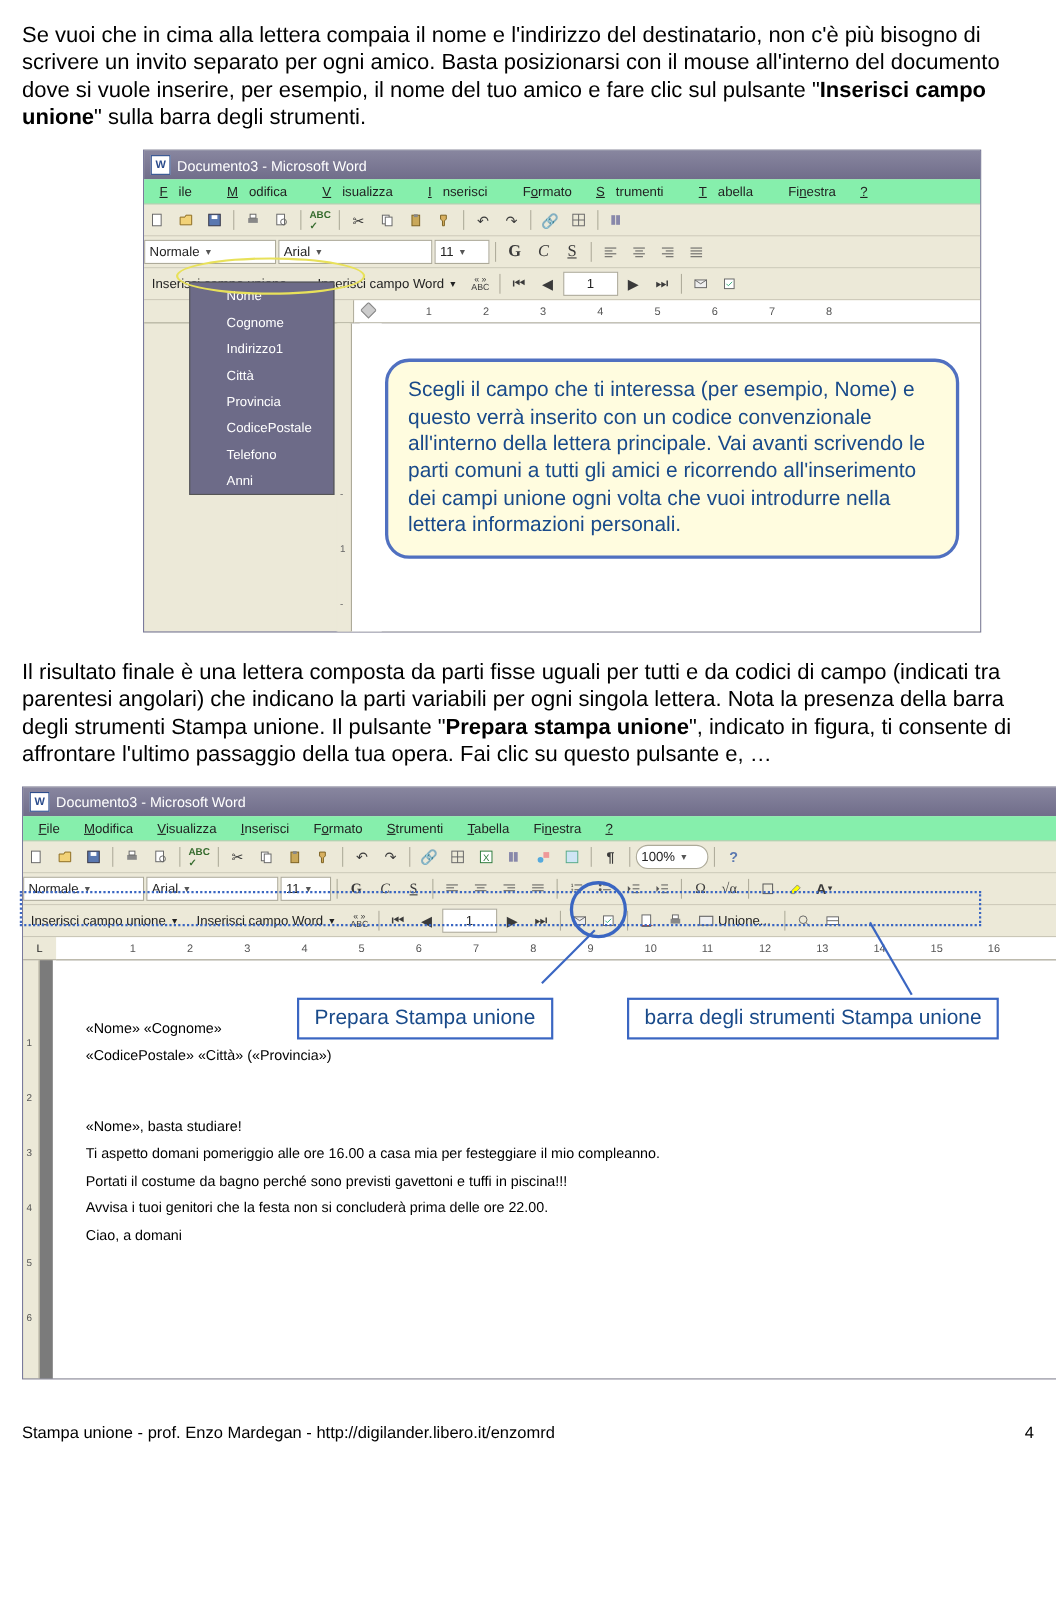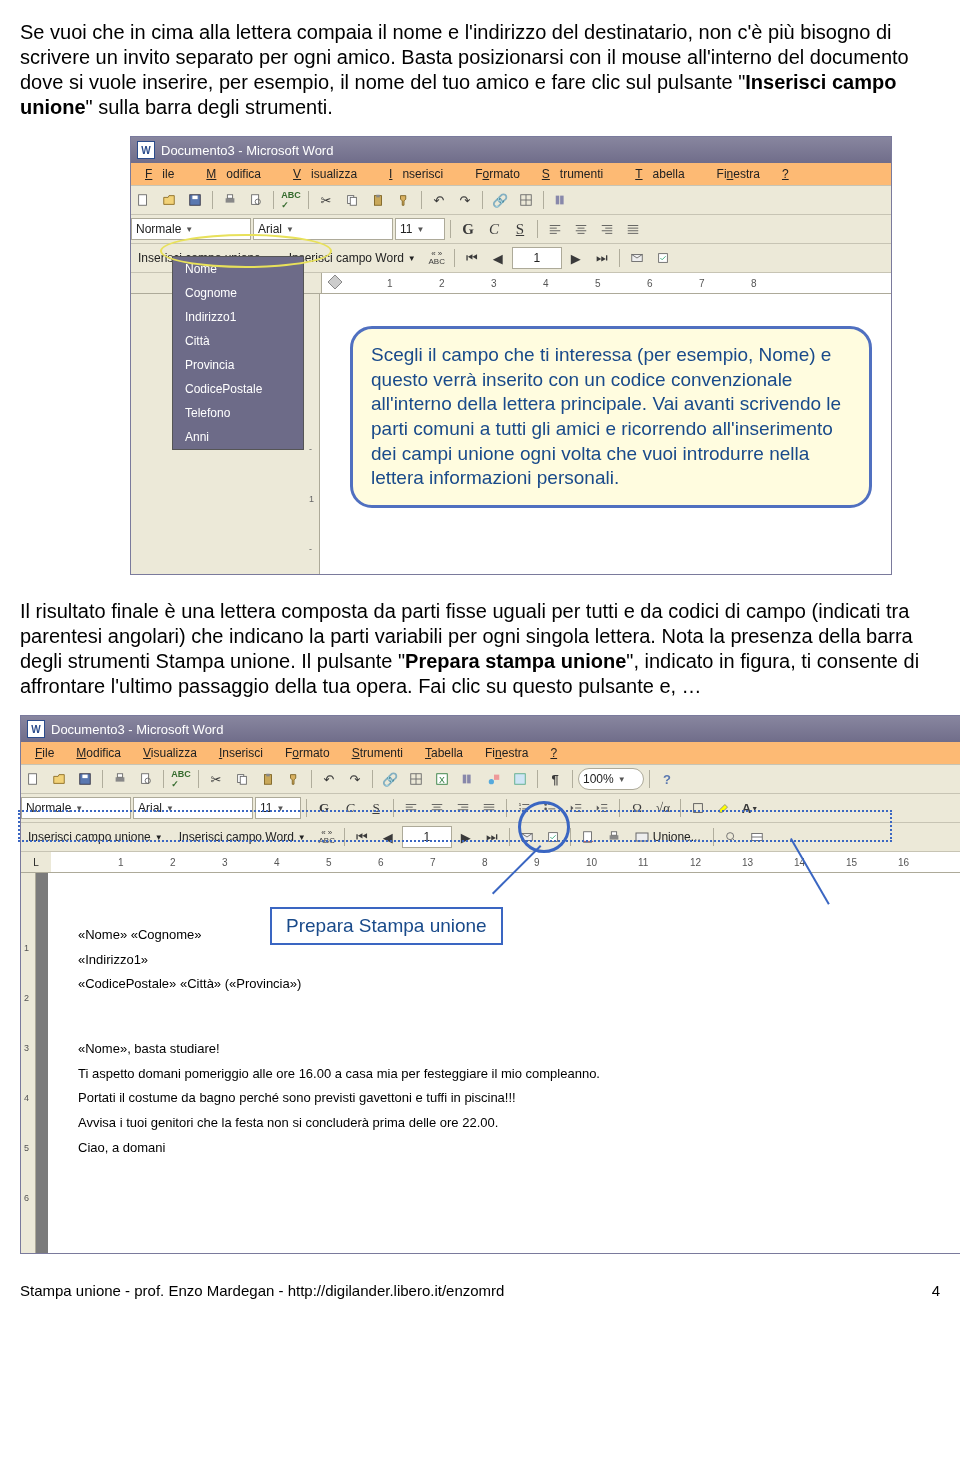--- a/index.html
+++ b/index.html
@@ -37,21 +37,21 @@
     border: 1px solid #2b4c8c;
     color: #2b4c8c;
     font-weight: bold;
     font-size: 10px;
     display: flex; align-items: center; justify-content: center;
   }
   .menubar {
     display: flex;
     gap: 2px;
     padding: 2px 4px;
-    background: #fdba74;
+    background: #86efac;
     border-bottom: 1px solid #c7c4b4;
   }
   .menubar span {
     padding: 2px 10px;
   }
   .menubar span u { text-decoration: underline; }
 
   .toolbar {
     display: flex;
     align-items: center;
@@ -145,20 +145,21 @@
     width: 130px;
     background: #6d6b88;
     border: 1px solid #555;
     color: #fff;
     z-index: 5;
     font-family: Tahoma, sans-serif;
     font-size: 12px;
   }
   .fields-dd .fdd-item {
     padding: 5px 12px;
+    margin-left: 21px;
   }
   .highlight-oval {
     position: absolute;
     top: 98px;
     left: 30px;
     width: 168px;
     height: 30px;
     border: 2px solid #e8e15a;
     border-radius: 50%;
     z-index: 6;
@@ -211,21 +212,21 @@
     border: 2px solid #3a66c2;
     background: #fff;
     padding: 6px 14px;
     font-family: Arial, sans-serif;
     font-size: 19px;
     color: #194a8a;
     z-index: 12;
   }
 
   .footer {
-    margin-top: 28px;
+    margin-top: 40px;
     font-size: 15px;
     display: flex;
     justify-content: space-between;
   }
 </style>
 </head>
 <body>
 
 <p>
   <span>Se vuoi che in cima alla lettera compaia il nome e l'indirizzo del destinatario, non c'è più bisogno di scrivere un invito separato per ogni amico.</span>
@@ -764,38 +765,38 @@
         <span style="position:absolute;top:70px;left:3px;">1</span>
         <span style="position:absolute;top:120px;left:3px;">2</span>
         <span style="position:absolute;top:170px;left:3px;">3</span>
         <span style="position:absolute;top:220px;left:3px;">4</span>
         <span style="position:absolute;top:270px;left:3px;">5</span>
         <span style="position:absolute;top:320px;left:3px;">6</span>
       </div>
       <div style="width:12px;background:#7b7b7b;"></div>
       <div class="doc-body" style="padding:50px 30px 10px 30px;">
         <div>«Nome» «Cognome»</div>
-        <div>«Indirizzo1»</div>
         <div>«CodicePostale» «Città» («Provincia»)</div>
         <div style="height:40px;"></div>
         <div>«Nome», basta studiare!</div>
         <div>Ti aspetto domani pomeriggio alle ore 16.00 a casa mia per festeggiare il mio compleanno.</div>
         <div>Portati il costume da bagno perché sono previsti gavettoni e tuffi in piscina!!!</div>
         <div>Avvisa i tuoi genitori che la festa non si concluderà prima delle ore 22.00.</div>
         <div>Ciao, a domani</div>
       </div>
     </div>
   </div>
 
   <div class="dashed-box" style="top:95px;left:-2px;width:870px;height:28px;"></div>
   <div class="blue-circle" style="top:86px;left:498px;"></div>
 
   <div class="blue-line" style="top:130px;left:520px;width:2px;height:68px;transform:rotate(45deg);"></div>
 
   <div class="blue-line" style="top:124px;left:770px;width:2px;height:76px;transform:rotate(-30deg);"></div>
 
   <div class="annot-label" style="top:192px;left:250px;">Prepara Stampa unione</div>
+  <div class="annot-label" style="top:192px;left:550px;">barra degli strumenti Stampa unione</div>
 </div>
 
 <div class="footer">
   <span>Stampa unione -   prof. Enzo Mardegan   -   http://digilander.libero.it/enzomrd</span>
   <span>4</span>
 </div>
 
 </body></html>

